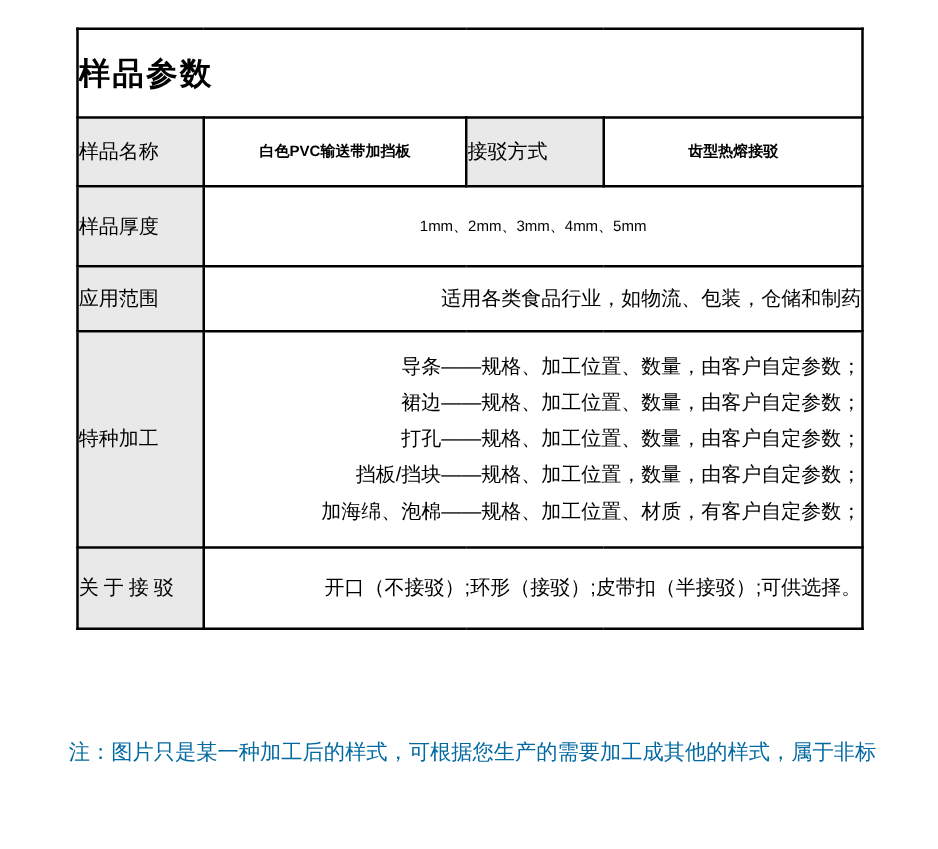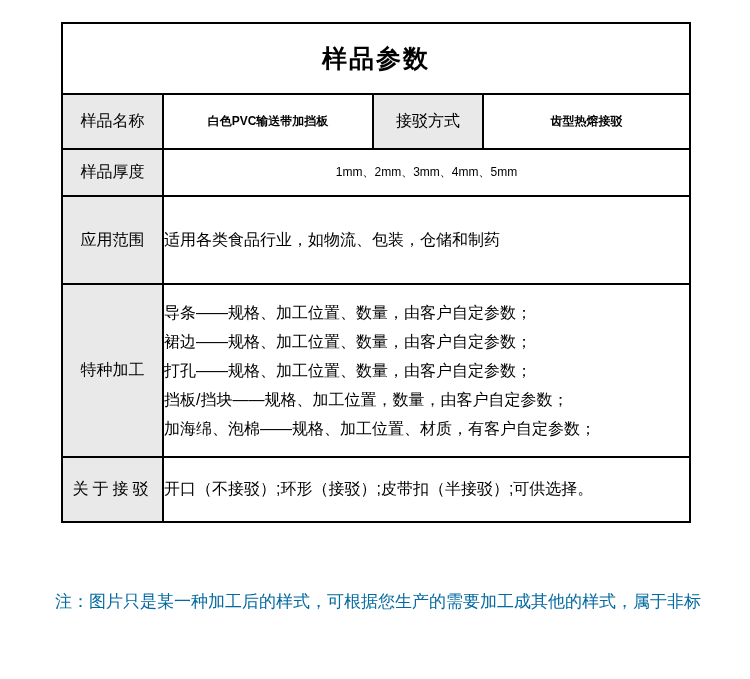--- a/index.html
+++ b/index.html
@@ -23,46 +23,45 @@
     width: 628px;
     border-collapse: collapse;
     table-layout: fixed;
   }
   table.spec-table td {
     border: 2px solid #000000;
     padding: 0;
     overflow: hidden;
   }
   .title-cell {
-    text-align: center;
     vertical-align: middle;
     font-size: 25px;
     font-weight: bold;
     letter-spacing: 2px;
   }
   .label-cell {
     background: #e9e9e9;
-    text-align: center;
+    text-align: left;
     vertical-align: middle;
     font-size: 16px;
     font-weight: normal;
   }
   .label-spaced {
     letter-spacing: 4px;
   }
   .value-center {
     text-align: center;
     vertical-align: middle;
     font-size: 12px;
   }
   .value-bold {
     font-weight: bold;
   }
   .value-left {
-    text-align: left;
+    text-align: right;
     vertical-align: middle;
     font-size: 16px;
     padding-left: 14px;
     padding-right: 6px;
   }
   .special-line {
     font-size: 16px;
     line-height: 29px;
     white-space: nowrap;
   }
@@ -94,26 +93,26 @@
       </tr>
 
       <tr style="height:55px">
         <td class="label-cell">样品名称</td>
         <td class="value-center value-bold">白色PVC输送带加挡板</td>
         <td class="label-cell">接驳方式</td>
         <td class="value-center value-bold">齿型热熔接驳</td>
       </tr>
 
 
-      <tr style="height:47px">
+      <tr style="height:64px">
         <td class="label-cell">样品厚度</td>
         <td colspan="3" class="value-center">1mm、2mm、3mm、4mm、5mm</td>
       </tr>
 
-      <tr style="height:88px">
+      <tr style="height:52px">
         <td class="label-cell">应用范围</td>
         <td colspan="3" class="value-left">适用各类食品行业，如物流、包装，仓储和制药</td>
       </tr>
 
       <tr style="height:173px">
         <td class="label-cell">特种加工</td>
         <td colspan="3" class="value-left">
           <div class="special-line">导条——规格、加工位置、数量，由客户自定参数；</div>
           <div class="special-line">裙边——规格、加工位置、数量，由客户自定参数；</div>
           <div class="special-line">打孔——规格、加工位置、数量，由客户自定参数；</div>

